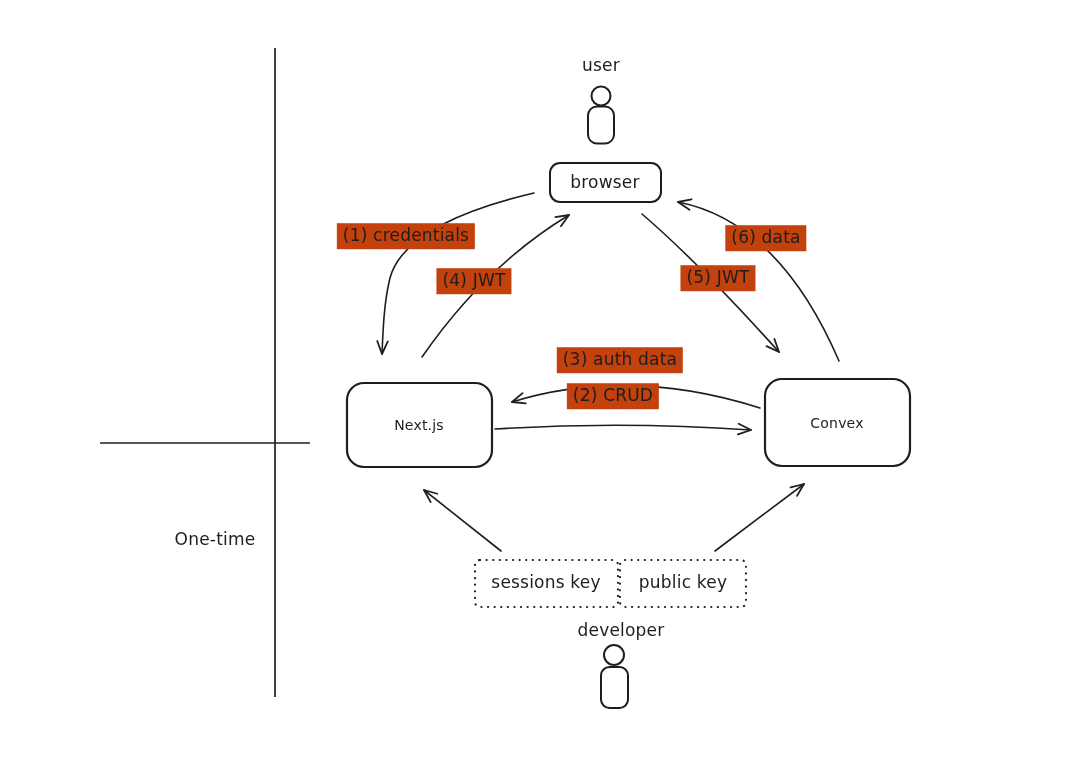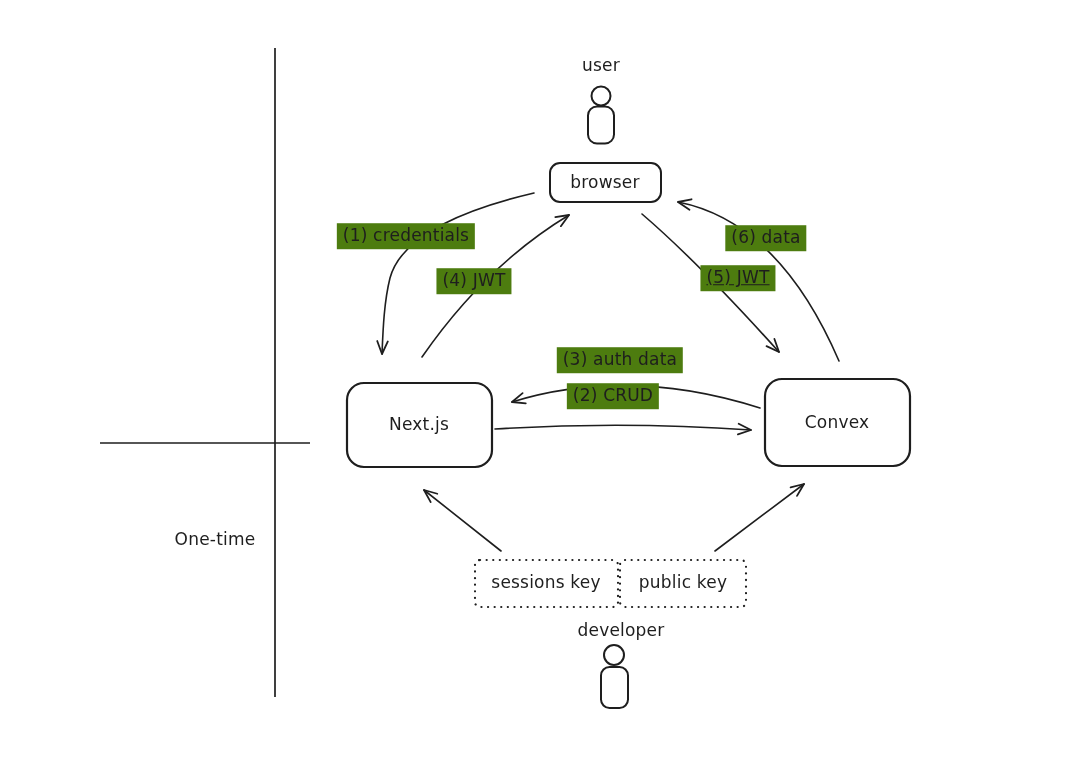--- a/index.html
+++ b/index.html
@@ -19,22 +19,22 @@
   }
   #art { position: absolute; left: 0; top: 0; }
   .lbl {
     position: absolute;
     transform: translate(-50%, -50%);
     font-size: 17px;
     line-height: 1.15;
     white-space: nowrap;
     letter-spacing: 0.2px;
   }
-  .on-line { background: #4d7c0f; padding: 3px 6px; }
-  .node-label { font-size: 17px; }
+  .on-line { background: #c2410c; padding: 3px 6px; }
+  .node-label { font-size: 14px; }
   .timing-block {
     position: absolute;
     left: 40px; top: 186px; width: 180px;
     text-align: right;
     font-size: 17px;
     line-height: 22px;
   }
   .timing-line { white-space: nowrap; }
 </style>
 </head>
@@ -86,21 +86,21 @@
 
 
   <div class="lbl" style="left:177px; top:540px;">One-time</div>
 
   <div class="lbl on-line" style="left:368px; top:236px;">(1) credentials</div>
 
   <div class="lbl on-line" style="left:436px; top:281px;">(4) JWT</div>
 
   <div class="lbl on-line" style="left:728px; top:238px;">(6) data</div>
 
-  <div class="lbl on-line" style="left:700px; top:278px;text-decoration:underline;">(5) JWT</div>
+  <div class="lbl on-line" style="left:680px; top:278px;">(5) JWT</div>
 
   <div class="lbl on-line" style="left:582px; top:360px;">(3) auth data</div>
 
   <div class="lbl on-line" style="left:575px; top:396px;">(2) CRUD</div>
 
 
   <div class="lbl node-label" style="left:381px; top:425px;">Next.js</div>
 
   <div class="lbl node-label" style="left:799px; top:423px;text-align:right;">Convex</div>
 

